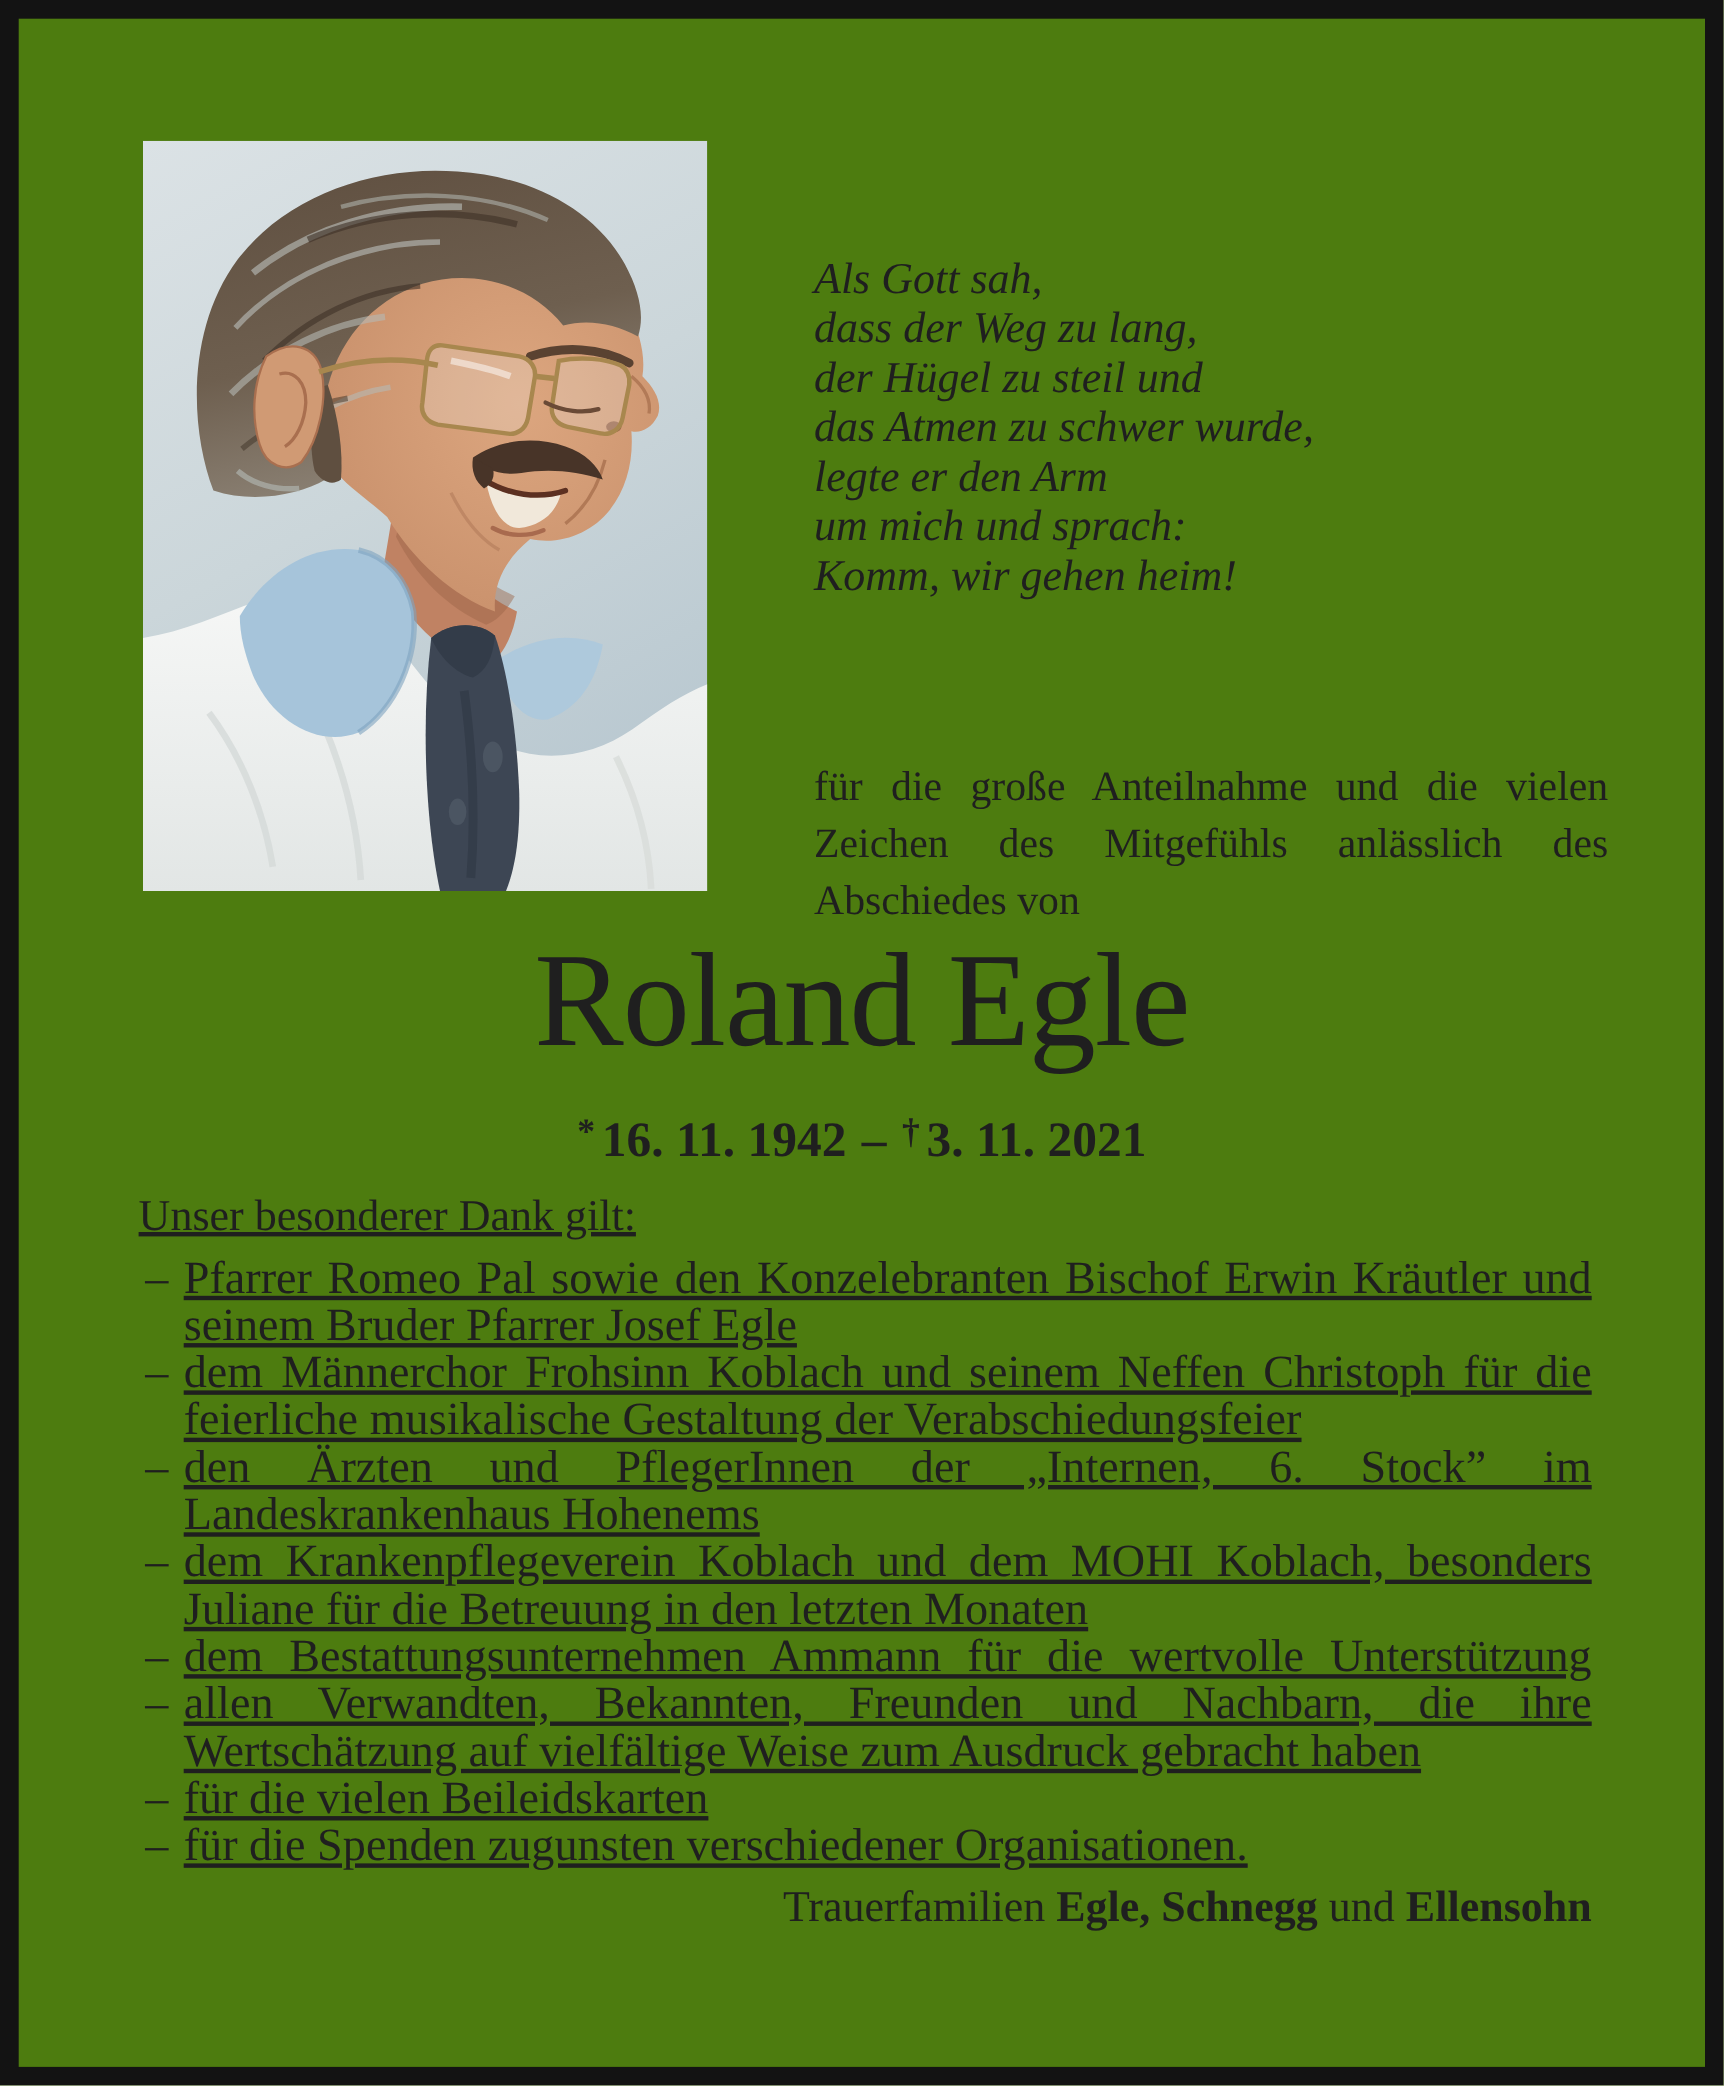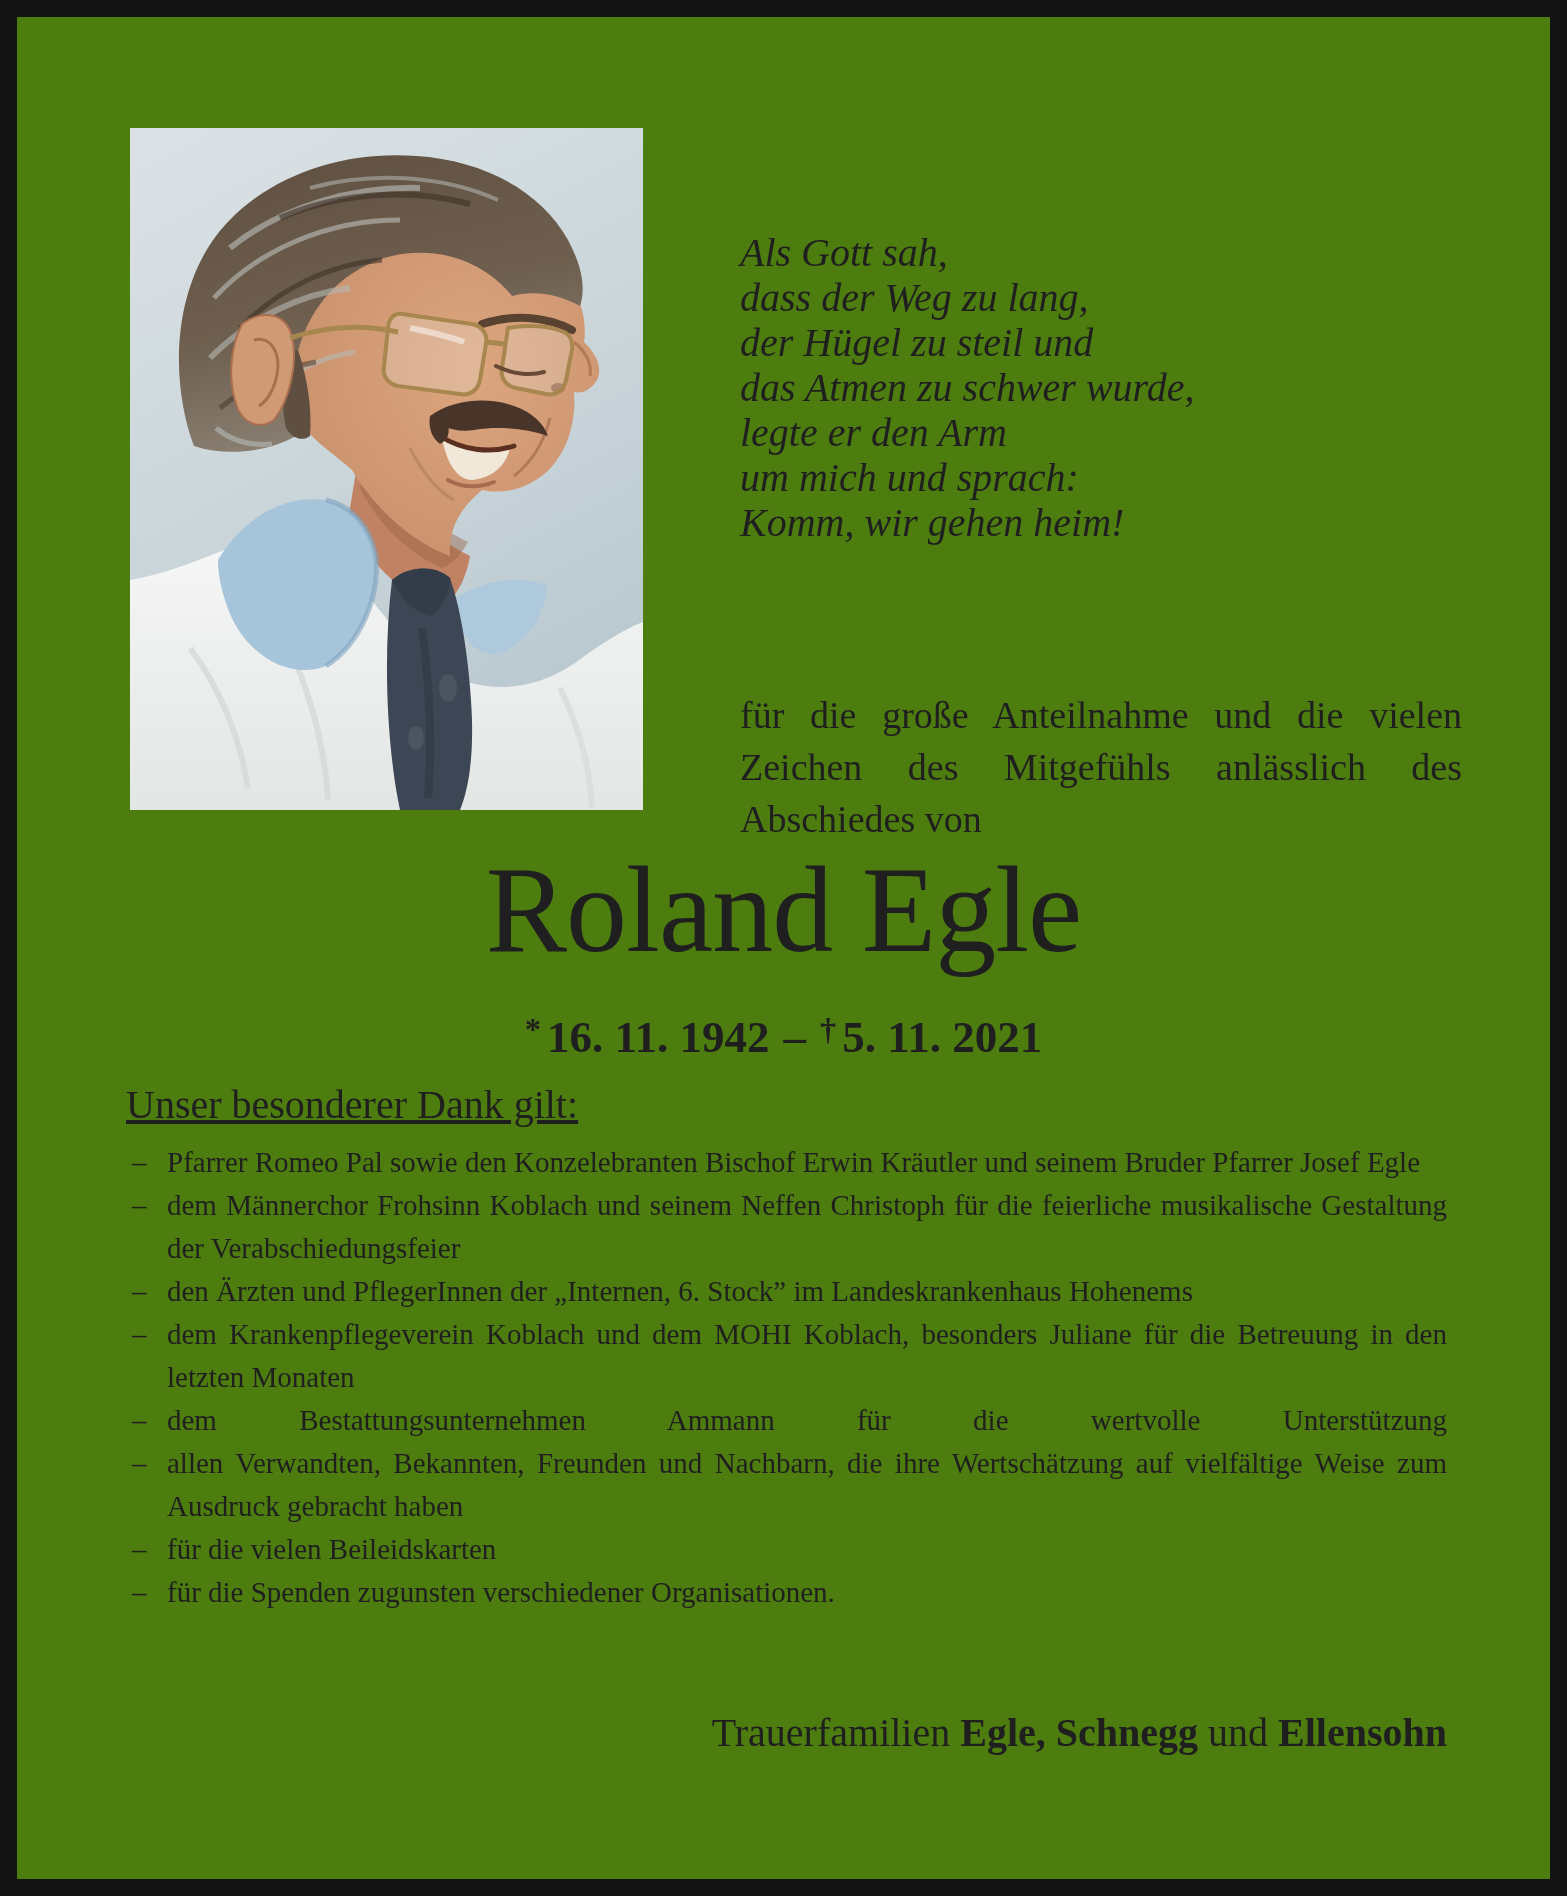--- a/index.html
+++ b/index.html
@@ -38,21 +38,21 @@
     text-align:center;font-size:45px;font-weight:bold;line-height:1.1;
   }
   .life-dates .sym{font-size:0.72em;vertical-align:0.38em;margin-right:6px;}
   .life-dates .sep{margin:0 14px;}
   .dank-heading{
     position:absolute;left:109px;top:1066px;
     font-size:40px;line-height:1.1;text-decoration:underline;
   }
   .dank-list{
     position:absolute;left:115px;top:1124px;width:1315px;
-    font-size:29px;line-height:43px;
+    font-size:42px;line-height:43px;text-decoration:underline;
   }
   .dank-list .dank-item{
     padding-left:35px;text-indent:-35px;text-align:justify;
   }
   .dank-list .dank-item:nth-child(5){text-align-last:justify;}
   .dank-list .bullet{display:inline-block;width:35px;text-indent:0;}
   .family-signature{
     position:absolute;top:1694px;right:103px;
     font-size:40px;line-height:1.1;white-space:nowrap;
   }
@@ -160,21 +160,21 @@
       <div class="poem-line">das Atmen zu schwer wurde,</div>
       <div class="poem-line">legte er den Arm</div>
       <div class="poem-line">um mich und sprach:</div>
       <div class="poem-line">Komm, wir gehen heim!</div>
     </div>
 
   <div class="thanks-intro">für die große Anteilnahme und die vielen Zeichen des Mitgefühls anlässlich des Abschiedes von</div>
 
   <div class="deceased-name">Roland Egle</div>
   <div class="life-dates">
-    <span class="sym">*</span><span>16. 11. 1942</span><span class="sep">–</span><span class="sym">†</span><span>5. 11. 2021</span>
+    <span class="sym">*</span><span>16. 11. 1942</span><span class="sep">–</span><span class="sym">†</span><span>3. 11. 2021</span>
   </div>
 
   <div class="dank-heading">Unser besonderer Dank gilt:</div>
   <div class="dank-list">
       <div class="dank-item"><span class="bullet">–</span>Pfarrer Romeo Pal sowie den Konzelebranten Bischof Erwin Kräutler und seinem Bruder Pfarrer Josef Egle</div>
       <div class="dank-item"><span class="bullet">–</span>dem Männerchor Frohsinn Koblach und seinem Neffen Christoph für die feierliche musikalische Gestaltung der Verabschiedungsfeier</div>
       <div class="dank-item"><span class="bullet">–</span>den Ärzten und PflegerInnen der „Internen, 6. Stock” im Landeskrankenhaus Hohenems</div>
       <div class="dank-item"><span class="bullet">–</span>dem Krankenpflegeverein Koblach und dem MOHI Koblach, besonders Juliane für die Betreuung in den letzten Monaten</div>
       <div class="dank-item"><span class="bullet">–</span>dem Bestattungsunternehmen Ammann für die wertvolle Unterstützung</div>
       <div class="dank-item"><span class="bullet">–</span>allen Verwandten, Bekannten, Freunden und Nachbarn, die ihre Wertschätzung auf vielfältige Weise zum Ausdruck gebracht haben</div>

